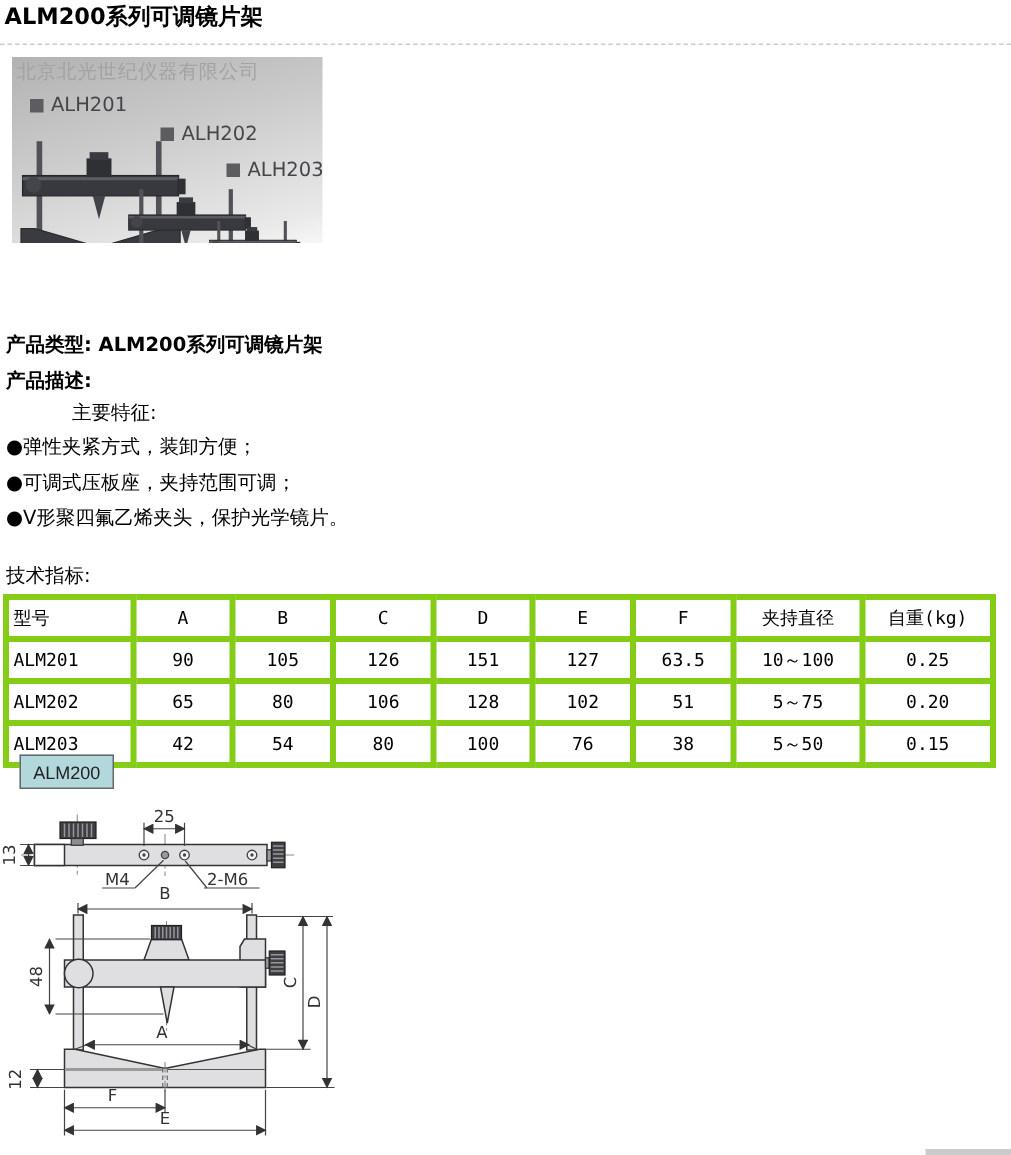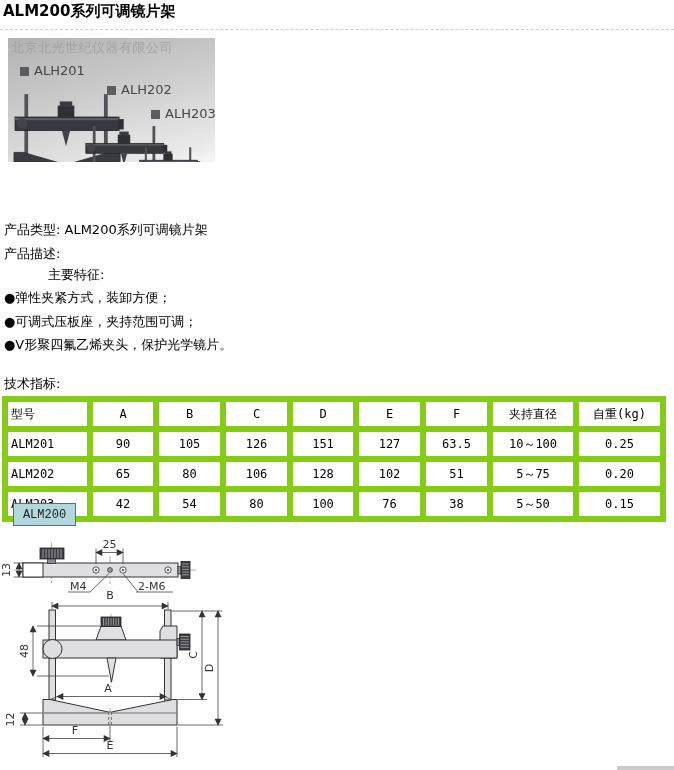--- a/index.html
+++ b/index.html
@@ -12,33 +12,33 @@
   
   .photo { position:absolute; left:8px; top:38px; width:207px; height:124px; overflow:hidden;
            background:linear-gradient(165deg,#b2b2b2 0%,#c9c9c9 40%,#e9e9e9 88%,#f7f7f7 100%); }
   .watermark { position:absolute; left:3px; top:1px; font-size:13px; color:#a3a3a3; letter-spacing:.5px; white-space:nowrap; }
   .prod-label { position:absolute; font-size:13px; color:#45454a; white-space:nowrap;margin-top:10px; }
   .prod-label .sq { display:inline-block; width:9px; height:9px; background:#5c5c61; margin-right:5px; vertical-align:middle; }
   .photo svg { position:absolute; left:0; top:0; }
 
   
   .desc-line { position:absolute; left:4px; font-size:13px; white-space:nowrap; }
-  .bold { font-weight:normal; }
+  .bold { font-weight:bold; }
 
   
   .spec-table { position:absolute; left:2px; top:396px; border-collapse:collapse; table-layout:fixed;
                 font-size:12px; font-family:"DejaVu Sans Mono","DejaVu Sans",monospace; }
-  .spec-table th, .spec-table td { border:6px solid #84cc16; height:24px; padding:0 2px; text-align:center;
+  .spec-table th, .spec-table td { border:4px solid #84cc16; height:24px; padding:0 2px; text-align:center;
                 font-weight:normal; overflow:hidden; white-space:nowrap; }
   .spec-table .left { text-align:left; padding-left:3px; }
 
   
   .alm-btn { position:absolute; left:13px; top:503px; width:63px; height:23px; box-sizing:border-box;
              background:#b2d8dc; border:1px solid #64696b; font-size:12px; color:#222;
-             text-align:center; line-height:21px; font-family:Liberation Mono, monospace; cursor:pointer; }
+             text-align:center; line-height:21px; font-family:Liberation Sans, sans-serif; cursor:pointer; }
 
   
   .drawing { position:absolute; left:0; top:535px; }
   .fillg { fill:#dfdfe2; stroke:#333; stroke-width:1; }
   .white { fill:#ffffff; stroke:#333; stroke-width:1; }
   .thin { stroke:#555; stroke-width:.8; fill:none; }
   .dim { stroke:#444; stroke-width:.8; fill:none; }
   .cl { stroke:#888; stroke-width:.7; stroke-dasharray:7 2 1.5 2; fill:none; }
   .dash { stroke:#666; stroke-width:.8; stroke-dasharray:3 2; fill:none; }
   .dimtxt { font-size:11px; fill:#333; font-family:"DejaVu Sans",sans-serif; }

